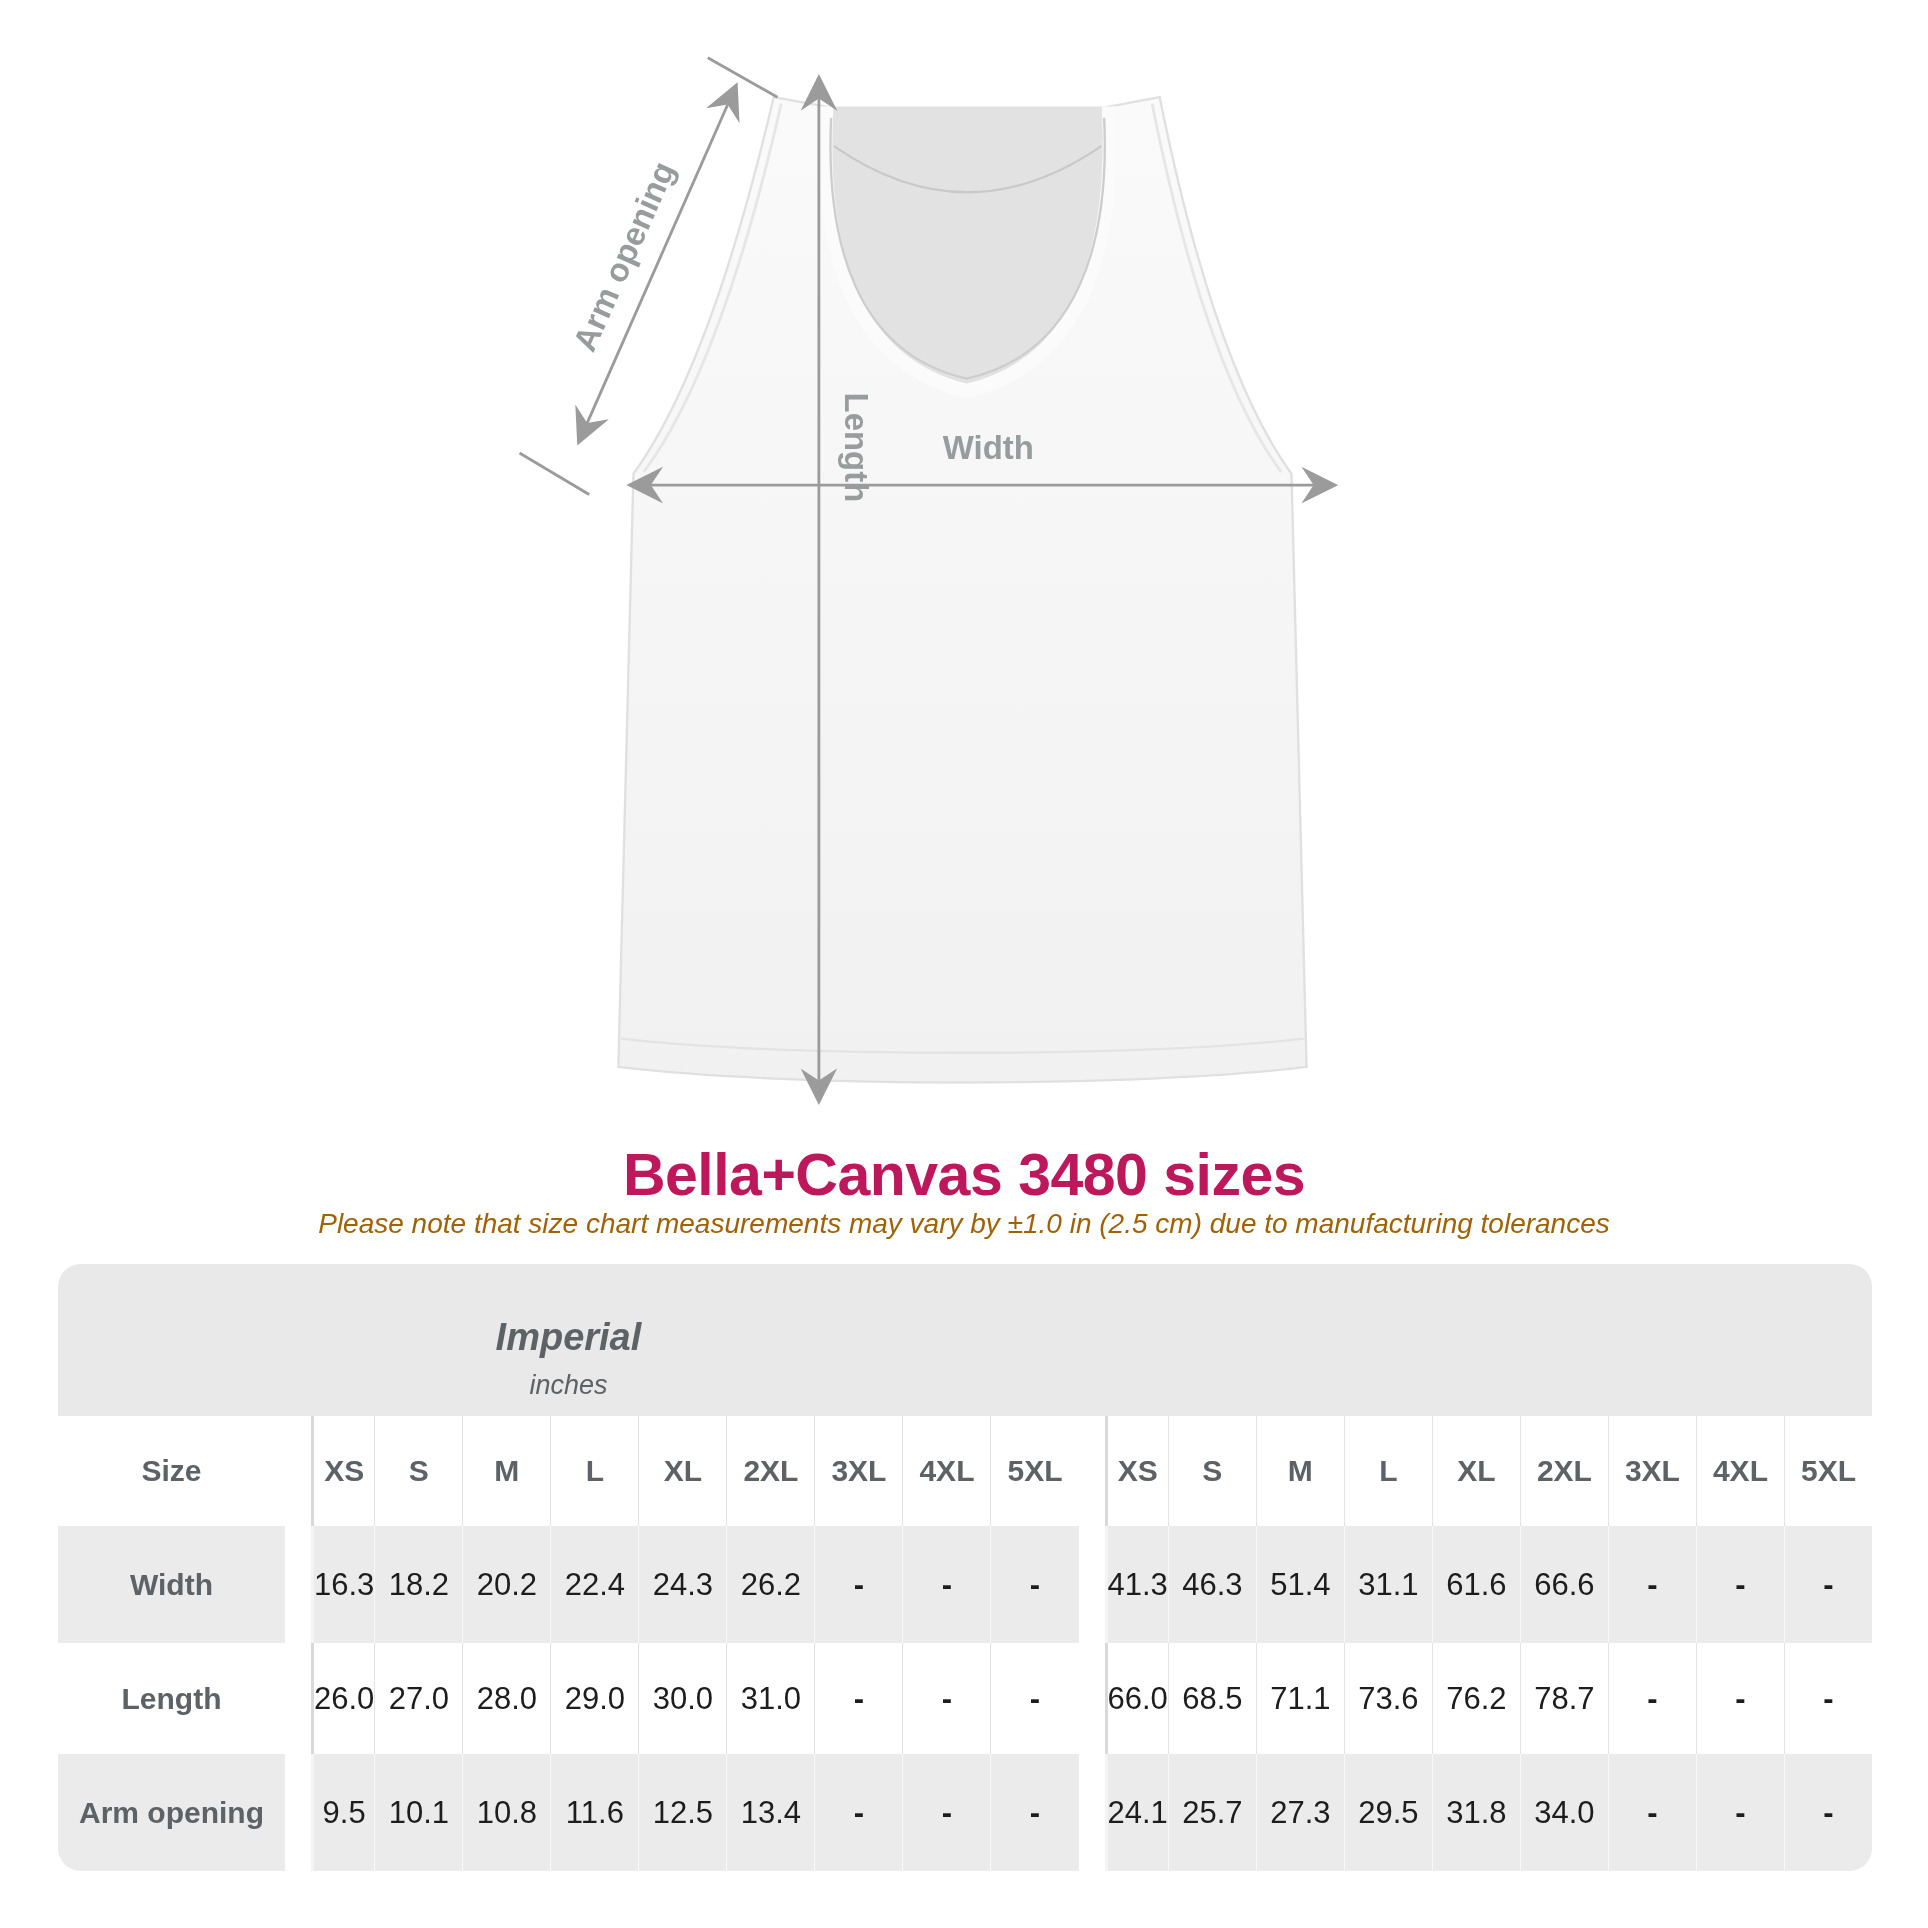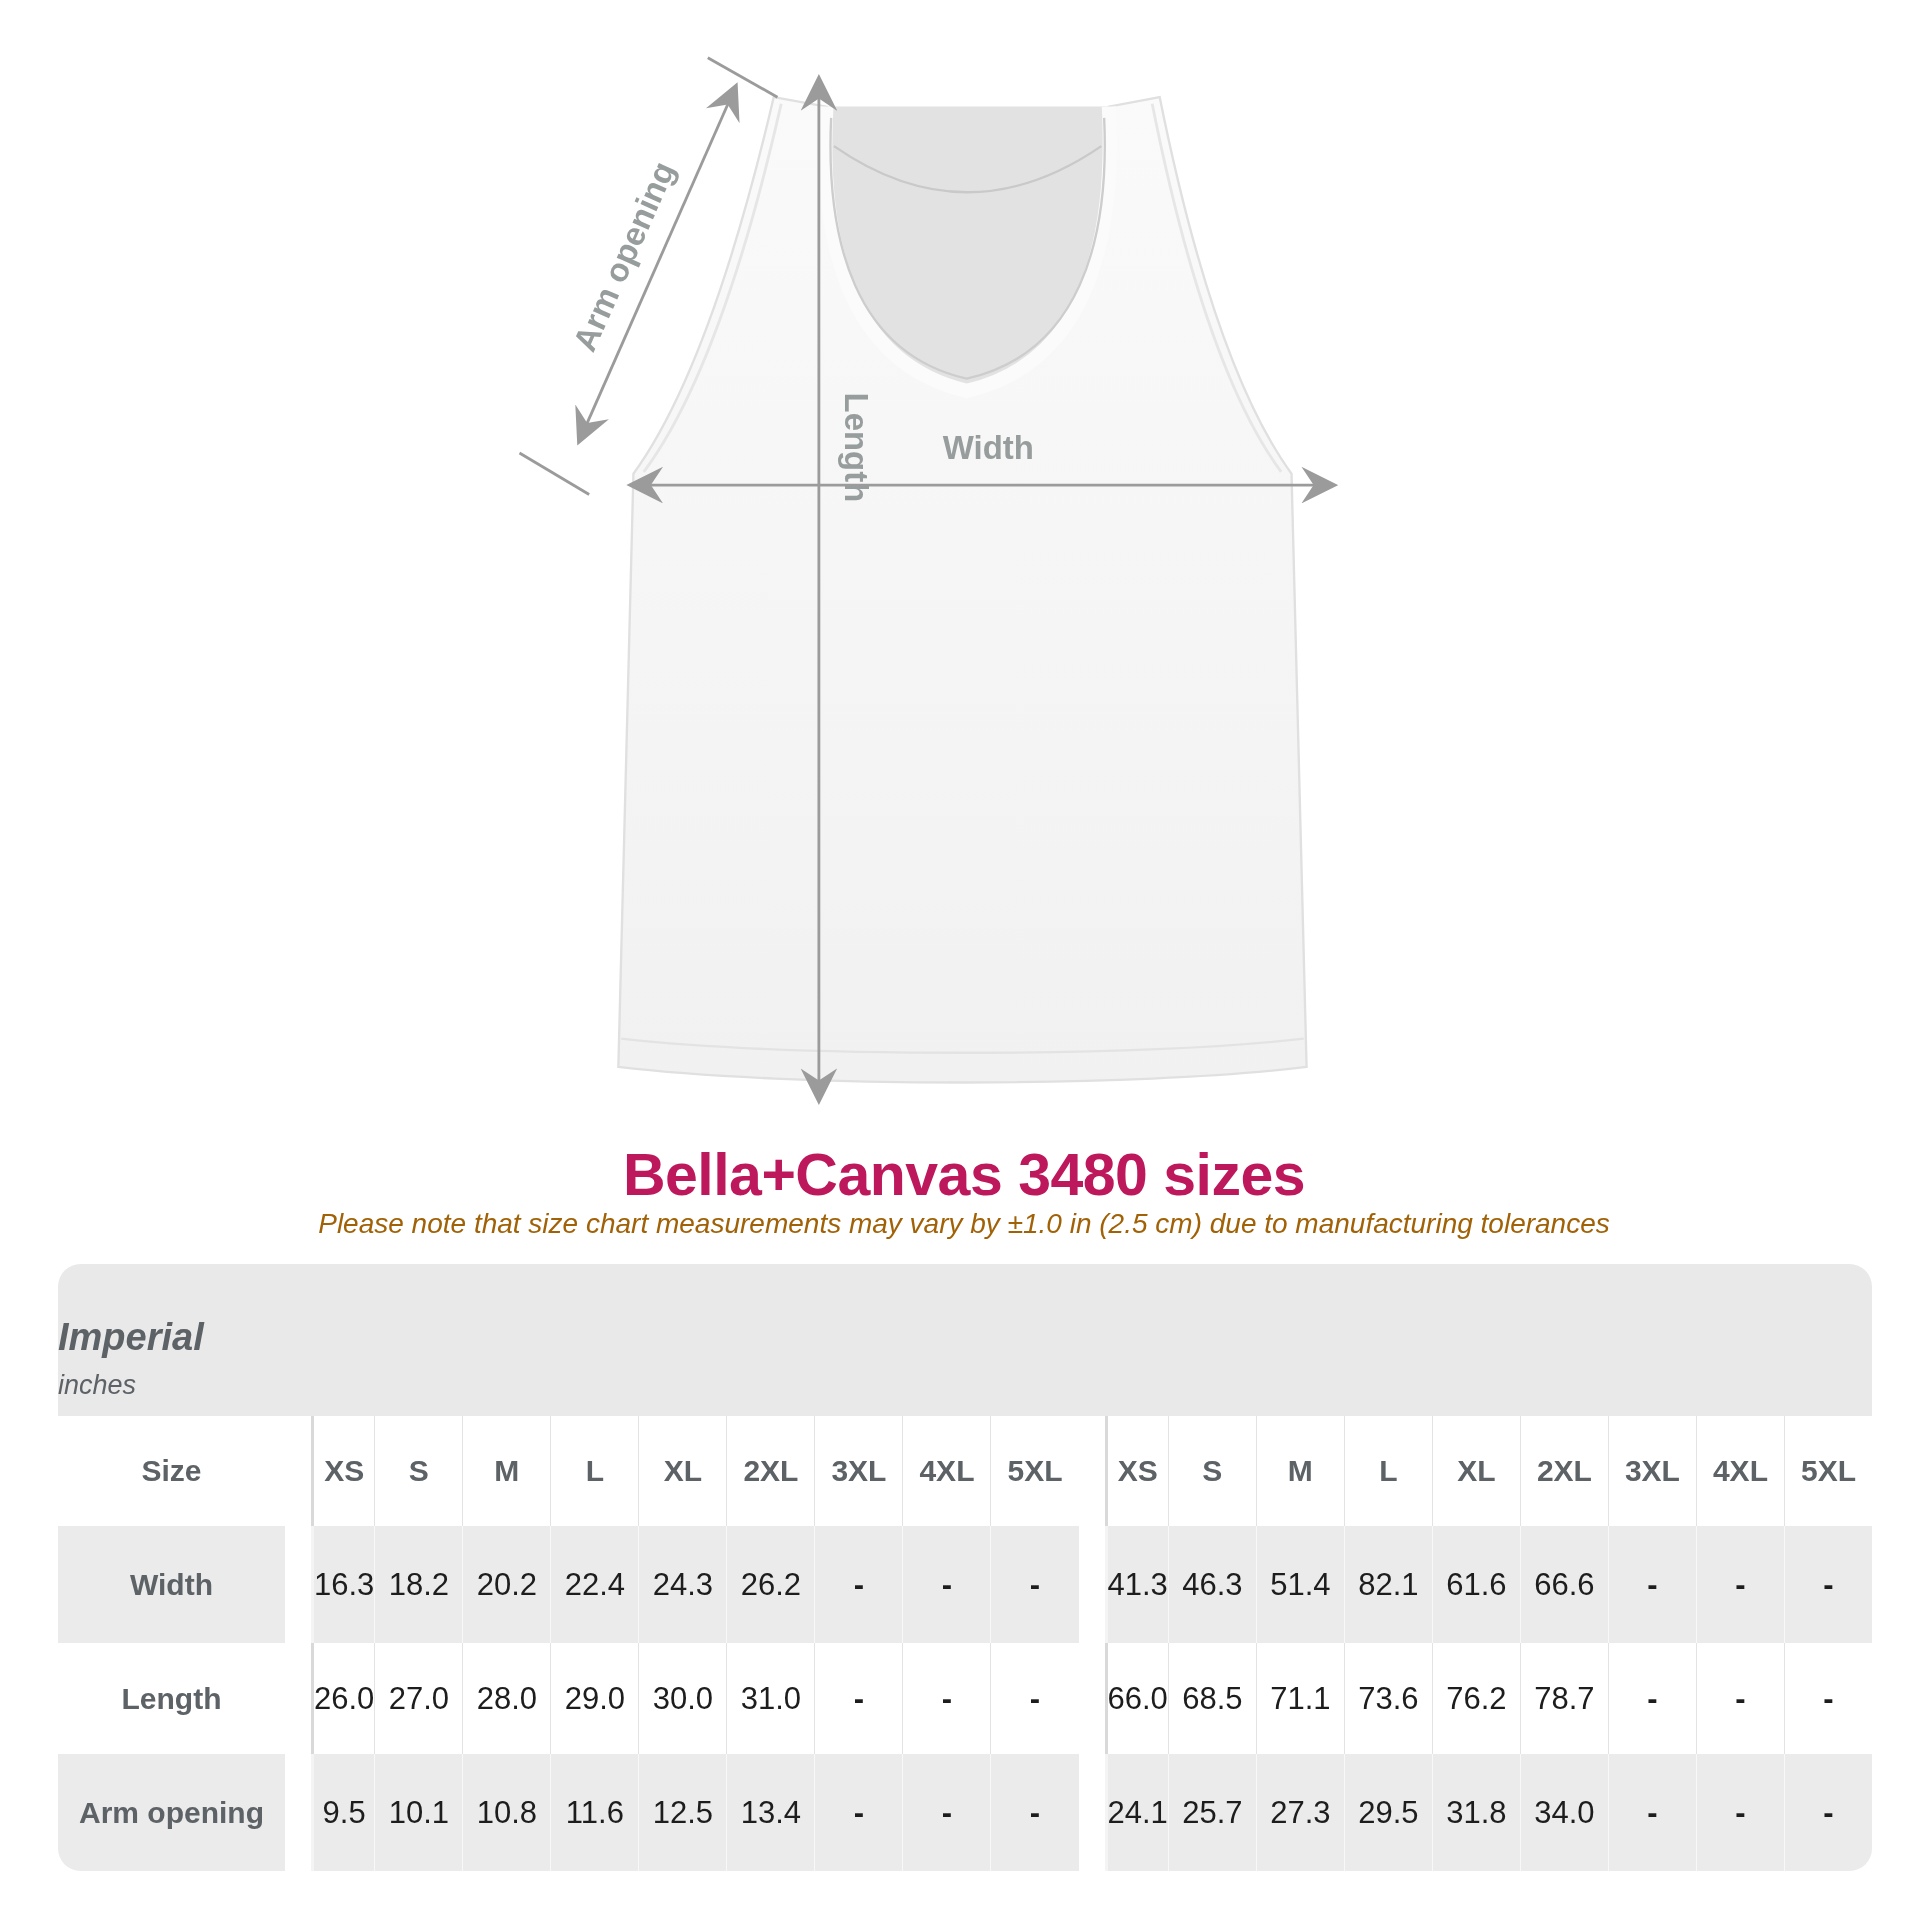--- a/index.html
+++ b/index.html
@@ -42,21 +42,21 @@
     width: 1814px;
   }
   .band {
     height: 152px;
     background: #e9e9e9;
     border-radius: 22.6px 22.6px 0 0;
     display: flex;
   }
   .band-cell {
     display: flex; flex-direction: column;
-    justify-content: center;
+    align-items: center; justify-content: center;
     padding-top: 4px;
     margin-top: 33px;
   }
   .band-cell.left  { width: 56.28%; }
   .band-cell.right { width: 43.72%; }
   .unit-title {
     font-size: 38px; font-weight: bold; font-style: italic;
     color: #5c6266;
   }
   .unit-sub {
@@ -171,21 +171,21 @@
         <div class="c val sh div1">20.2</div>
         <div class="c val sh div1">22.4</div>
         <div class="c val sh div1">24.3</div>
         <div class="c val sh div1">26.2</div>
         <div class="c val sh div1 dash">-</div>
         <div class="c val sh div1 dash">-</div>
         <div class="c val sh div1 dash">-</div>
         <div class="c val sh div2">41.3</div>
         <div class="c val sh div1">46.3</div>
         <div class="c val sh div1">51.4</div>
-        <div class="c val sh div1">82.1</div>
+        <div class="c val sh div1">31.1</div>
         <div class="c val sh div1">61.6</div>
         <div class="c val sh div1">66.6</div>
         <div class="c val sh div1 dash">-</div>
         <div class="c val sh div1 dash">-</div>
         <div class="c val sh div1 dash">-</div>
         <div class="c lbl">Length</div>
         <div class="c val div2">26.0</div>
         <div class="c val div1">27.0</div>
         <div class="c val div1">28.0</div>
         <div class="c val div1">29.0</div>

